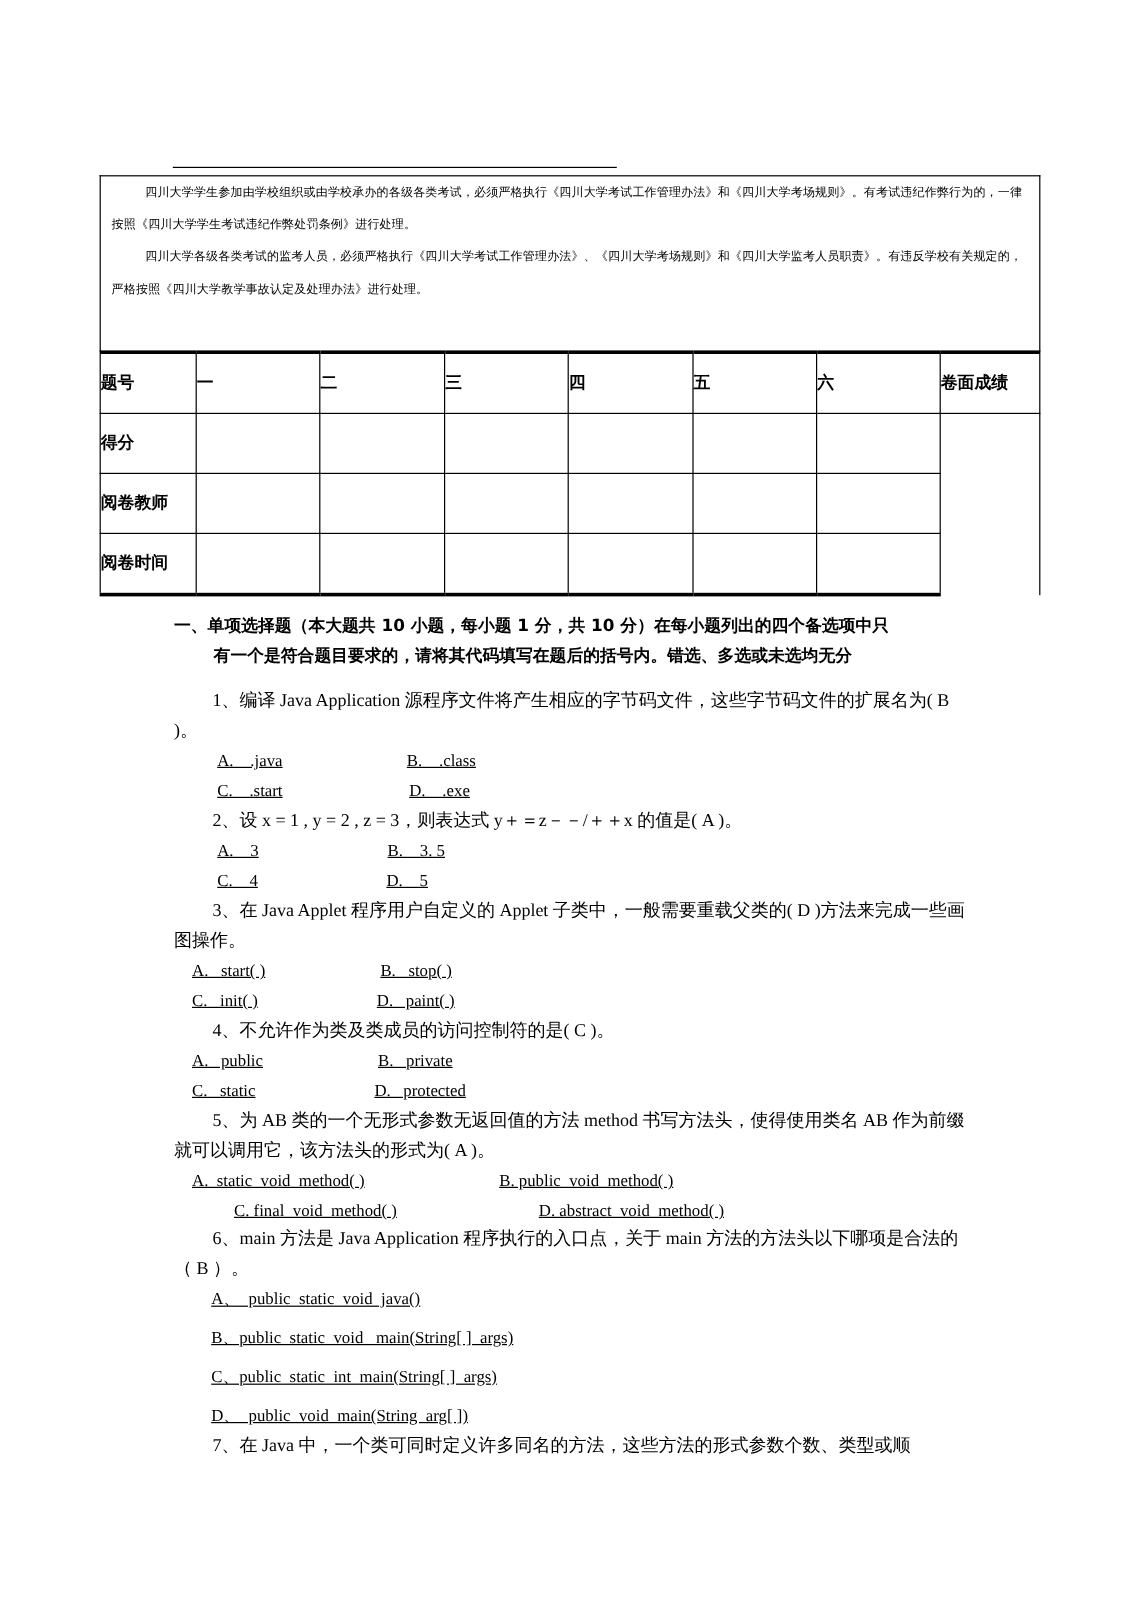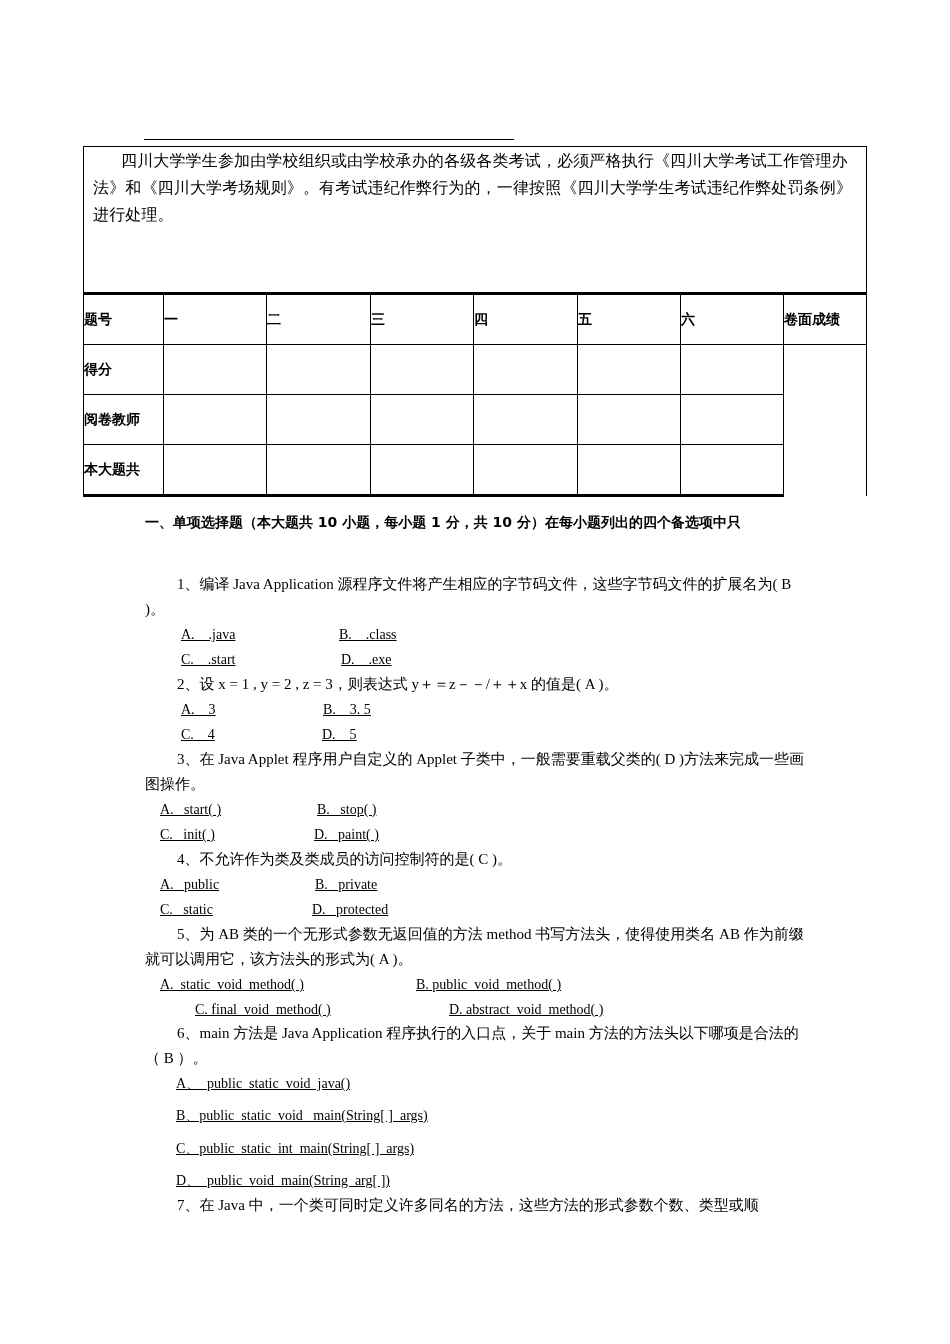--- a/index.html
+++ b/index.html
@@ -3,21 +3,21 @@
 <meta charset="utf-8">
 <style>
   html, body { margin:0; padding:0; background:#ffffff; }
   body { width:950px; height:1344px; position:relative; overflow:hidden;
          font-family:"Liberation Serif", "DejaVu Serif", serif; color:#000; }
   .topline { position:absolute; left:144px; top:139px; width:370px; height:0; border-top:1px solid #000; }
   .notice { position:absolute; left:83px; top:146px; width:782px; height:146px;
             border:1px solid #000; border-bottom:none; }
   .notice-title { text-align:center; font-family:"DejaVu Sans", sans-serif; font-weight:bold;
                   font-size:16px; margin-top:8px; height:24px; line-height:20px; }
-  .notice-p { font-size:16px; line-height:27px; padding:0 9px 0 9px; text-indent:28px;
+  .notice-p { font-size:10px; line-height:27px; padding:0 9px 0 9px; text-indent:28px;
               letter-spacing:0.15px; }
   .notice-p.p1 { margin-top:0; }
   table.score { position:absolute; left:83px; top:292px; border-collapse:collapse; table-layout:fixed; }
   table.score td { border:1px solid #000; height:49px; padding:0; text-align:left; vertical-align:middle;
                    font-family:"DejaVu Sans", sans-serif; font-weight:bold; font-size:14px; line-height:25px; }
   table.score tr.hdr td { border-top:3px solid #000; }
   table.score tr.last td { border-bottom:3px solid #000; }
   table.score td.total-blank { border-bottom:none; border-right:1px solid #000; }
   .rowlabel { white-space:normal; word-break:break-all; padding:0 2px; }
   .section { position:absolute; left:145px; top:510px; width:670px;
@@ -27,20 +27,21 @@
   .qtext { text-indent:32px; }
   .opt { position:absolute; font-size:14px; line-height:25px; white-space:pre;text-decoration:underline; }
 </style>
 </head>
 <body>
 
 <div class="topline"></div>
 
 <div class="notice">
   <div class="notice-p p1">四川大学学生参加由学校组织或由学校承办的各级各类考试，必须严格执行《四川大学考试工作管理办法》和《四川大学考场规则》。有考试违纪作弊行为的，一律按照《四川大学学生考试违纪作弊处罚条例》进行处理。</div>
+  <div class="notice-p">四川大学各级各类考试的监考人员，必须严格执行《四川大学考试工作管理办法》、《四川大学考场规则》和《四川大学监考人员职责》。有违反学校有关规定的，严格按照《四川大学教学事故认定及处理办法》进行处理。</div>
 </div>
 
 <table class="score">
   <colgroup>
     <col style="width:80px">
       <col style="width:103px">
       <col style="width:104px">
       <col style="width:103px">
     <col style="width:104px">
       <col style="width:103px">
@@ -71,33 +72,34 @@
   <tr>
     <td class="rowlabel">阅卷教师</td>
     <td></td>
     <td></td>
     <td></td>
     <td></td>
     <td></td>
     <td></td>
   </tr>
   <tr class="last">
-    <td class="rowlabel">本大题共</td>
+    <td class="rowlabel">阅卷时间</td>
     <td></td>
     <td></td>
     <td></td>
     <td></td>
     <td></td>
     <td></td>
   </tr>
 </tbody>
   </table>
 
 <div class="section">
   <div>一、单项选择题（本大题共 10 小题，每小题 1 分，共 10 分）在每小题列出的四个备选项中只</div>
+  <div class="l2">有一个是符合题目要求的，请将其代码填写在题后的括号内。错选、多选或未选均无分</div>
 </div>
 
 <div class="q" style="top:572px;">
   <div class="qtext">1、编译 Java  Application 源程序文件将产生相应的字节码文件，这些字节码文件的扩展名为(  B    )。</div>
 </div>
 <div class="opt" style="left:181px; top:622px;">A.    .java</div>
 <div class="opt" style="left:339px; top:622px;">B.    .class</div>
 <div class="opt" style="left:181px; top:647px;">C.    .start</div>
 <div class="opt" style="left:341px; top:647px;">D.    .exe</div>
 

